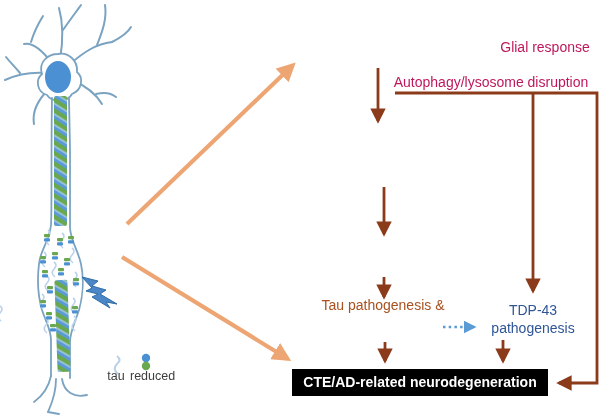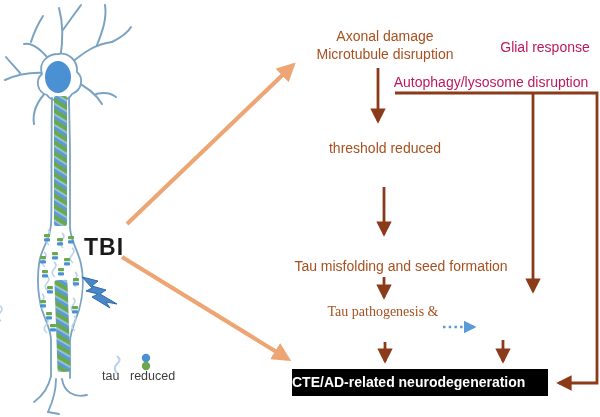--- a/index.html
+++ b/index.html
@@ -7,22 +7,22 @@
        font-family:"Liberation Sans",sans-serif;}
   #art{position:absolute;left:0;top:0;width:600px;height:417px;}
   .node{position:absolute;text-align:center;font-size:14px;line-height:18px;}
   .node span{display:block;}
   .c-rust{color:#a8501f;}
   .c-gray{color:#be185d;}
   .c-blue{color:#2f5597;}
   .tbi{position:absolute;left:84px;top:234px;font-size:23px;font-weight:bold;color:#1a1a1a;
        letter-spacing:1px;}
   .outcome{position:absolute;left:292px;top:369px;width:256px;height:27px;background:#000;
-       color:#fff;font-size:14px;font-weight:bold;line-height:27px;text-align:left;}
-  .legend-label{position:absolute;top:369px;font-size:12.5px;color:#3d3d3d;text-align:left;}
+       color:#fff;font-size:14px;font-weight:bold;line-height:27px;text-align:center;}
+  .legend-label{position:absolute;top:369px;font-size:12.5px;color:#3d3d3d;text-align:center;}
   .legend-tau{left:102px;width:28px;}
   .legend-tubulin{left:130px;width:44px;}
 </style>
 </head>
 <body>
 
 <div id="fig">
 
   <svg id="art" viewBox="0 0 600 417">
     <defs>
@@ -132,47 +132,42 @@
       <line x1="384" y1="277" x2="384" y2="297" marker-end="url(#mRed)"></line>
       <line x1="385" y1="342" x2="385" y2="361" marker-end="url(#mRed)"></line>
       <line x1="503" y1="340" x2="503" y2="361" marker-end="url(#mRed)"></line>
       <path d="M395,93 L597,93 L597,383 L559,383" marker-end="url(#mRed)"></path>
       <line x1="533" y1="93" x2="533" y2="291" marker-end="url(#mRed)"></line>
     </g>
 
     <line x1="443" y1="327" x2="474" y2="327" stroke="#5b9bd5" stroke-width="2.5" stroke-dasharray="2.5 3.2" marker-end="url(#mBlue)"></line>
   </svg>
 
-  <div class="tbi">TBI</div>
 
-  <div class="node c-rust" style="left:295px;top:27px;width:180px;">
-    <span>Axonal damage</span>
-    <span>Microtubule disruption</span>
-  </div>
 
   <div class="node c-gray" style="left:490px;top:38px;width:110px;">
     <span>Glial response</span>
   </div>
 
   <div class="node c-gray" style="left:385px;top:65px;width:212px;margin-top:8px;">
     <span>Autophagy/lysosome disruption</span>
   </div>
 
   <div class="node c-rust" style="left:305px;top:139px;width:160px;">
-    <span>threshold reduced</span>
   </div>
 
-  <div class="node c-rust" style="left:285px;top:257px;width:232px;">
-    <span>Tau misfolding and seed formation</span>
-  </div>
 
-  <div class="node c-rust" style="left:300px;top:303px;width:166px;font-family:Liberation Serif, serif;">
+  <div class="node c-rust" style="left:300px;top:296px;width:166px;">
     <span>Tau pathogenesis &amp;</span>
   </div>
 
+  <div class="node c-blue" style="left:478px;top:301px;width:110px;">
+    <span>TDP-43</span>
+    <span>pathogenesis</span>
+  </div>
 
   <div class="outcome">
     <span>CTE/AD-related neurodegeneration</span>
   </div>
 
   <div class="legend-label legend-tau">tau</div>
   <div class="legend-label legend-tubulin">reduced</div>
 
 </div>
 

